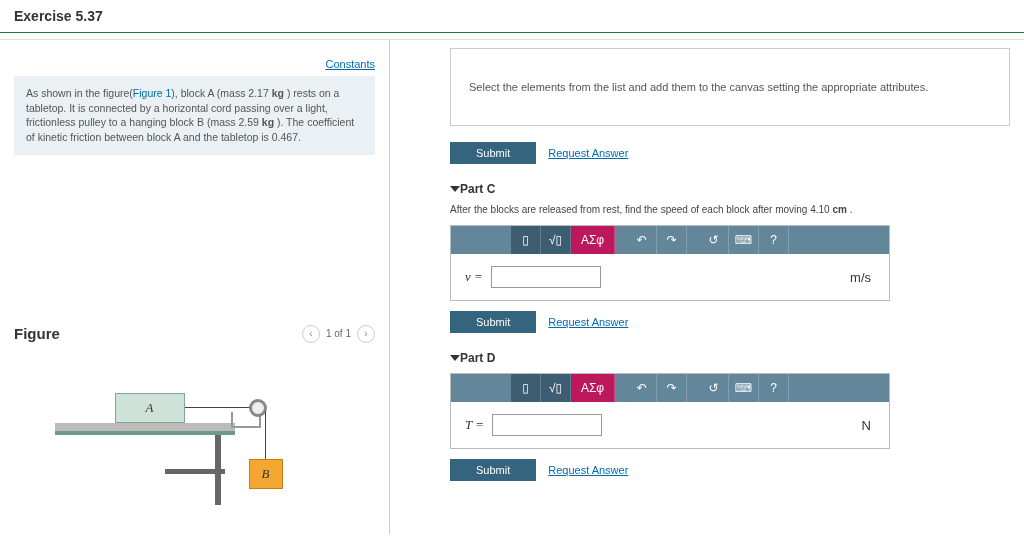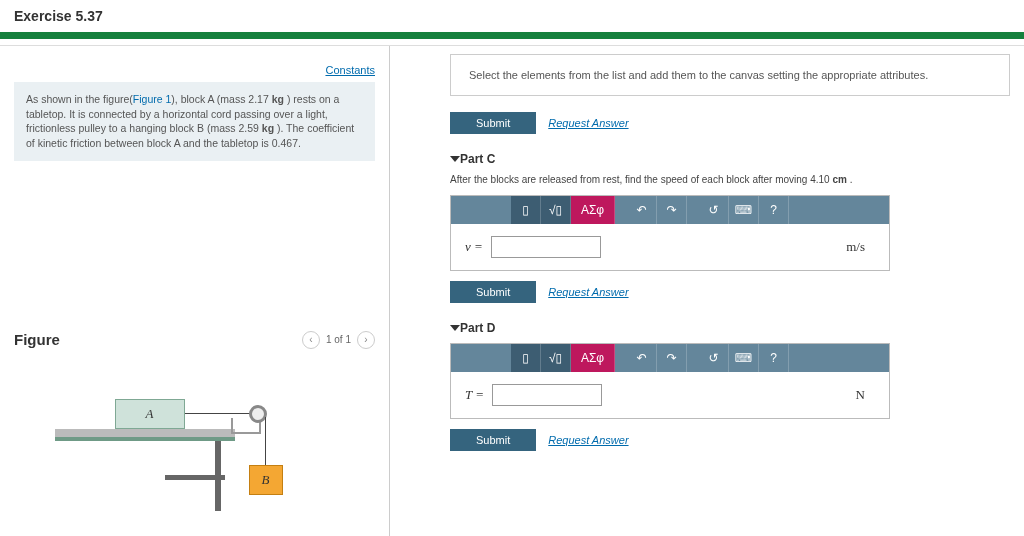--- a/index.html
+++ b/index.html
@@ -1,18 +1,18 @@
 <!DOCTYPE html>
 <html><head>
 <meta charset="utf-8">
 <style>
   * { box-sizing: border-box; margin: 0; padding: 0; }
   body { font-family: Arial, sans-serif; font-size: 11px; color: #333; background: #fff; }
   .page { width: 1024px; height: 536px; position: relative; overflow: hidden; }
-  .header { padding: 8px 14px; font-size: 14px; font-weight: bold; border-bottom: 7px solid #15803d; }
+  .header { padding: 8px 14px; font-size: 14px; font-weight: bold; border-bottom: 1px solid #15803d; }
   .rule2 { border-bottom: 1px solid #ddd; margin-top: 6px; }
   .cols { display: flex; height: calc(100% - 42px); }
   .left { width: 390px; border-right: 1px solid #ccc; padding: 18px 14px 14px 14px; }
   .right { flex: 1; padding: 0 14px 14px 60px; overflow: hidden; }
 
   .constants { text-align: right; margin-bottom: 6px; }
   a.link { color: #006bad; text-decoration: underline; font-size: 11px; cursor: pointer; padding-left: 40px; }
 
   .prob { background: #eaf0f3; padding: 10px 12px; font-size: 10.5px; line-height: 1.4; color: #586; color:#555; margin-bottom: 60px; }
   .prob b { font-weight: bold; }
@@ -30,40 +30,40 @@
   .table-legv { position: absolute; left: 160px; top: 62px; width: 6px; height: 70px; background: #666; }
   .table-legh { position: absolute; left: 110px; top: 96px; width: 60px; height: 5px; background: #666; }
   .blockA { position: absolute; left: 60px; top: 20px; width: 70px; height: 30px; background: #cfe2da; border: 1px solid #7fa894; display:flex; align-items:center; justify-content:center; font-style: italic; font-family: 'Times New Roman', serif; font-size:13px; }
   .cordH { position: absolute; left: 130px; top: 34px; width: 70px; height: 1px; background: #444; }
   .pulley { position: absolute; left: 194px; top: 26px; width: 18px; height: 18px; border: 3px solid #888; border-radius: 50%; background: #eee; }
   .clamp { position: absolute; left: 176px; top: 39px; width: 30px; height: 16px; border: 2px solid #999; border-top: none; background: transparent; }
   .cordV { position: absolute; left: 210px; top: 38px; width: 1px; height: 48px; background: #444; }
   .blockB { position: absolute; left: 194px; top: 86px; width: 34px; height: 30px; background: #f4a733; border: 1px solid #c47f12; display:flex; align-items:center; justify-content:center; font-style: italic; font-family: 'Times New Roman', serif; font-size:13px; }
 
   
-  .hintbox { border: 1px solid #ccc; padding: 14px 18px; margin-top: 8px; margin-bottom: 16px; color: #555; font-size: 11px; background: #fff; }
+  .hintbox { border: 1px solid #ccc; padding: 32px 18px; margin-top: 8px; margin-bottom: 16px; color: #555; font-size: 11px; background: #fff; }
   .submit-row { display: flex; align-items: center; gap: 12px; margin: 6px 0 18px 0; }
   .btn-submit { background: #35647e; color: #fff; padding: 5px 26px; font-size: 11px; border: none; cursor: pointer; }
-  .req { color: #006bad; text-decoration: underline; font-size: 11px; cursor: pointer; font-style: italic; }
+  .req { color: #006bad; text-decoration: underline; font-size: 11px; cursor: pointer; }
 
   .part-head { display: flex; align-items: center; gap: 0; font-size: 12px; font-weight: bold; margin: 8px 0; }
   .caret { width:0; height:0; border-left:5px solid transparent; border-right:5px solid transparent; border-top:6px solid #333; }
   .part-text { font-size: 10px; color: #444; margin: 8px 0 10px 0; }
 
   .answer-box { border: 1px solid #bbb; padding: 0; margin-bottom: 10px; width: 440px; }
   .toolbar { background: #64869b; display: flex; align-items: center; gap: 0; height: 28px; padding: 0; }
   .tool { width: 30px; height: 28px; display: flex; align-items: center; justify-content: center; color: #fff; font-size: 12px; border-right: 1px solid rgba(255,255,255,0.2); cursor: pointer; }
   .tool.dark { background: #3d5d72; }
   .tool.wide { width: 44px; background:#be185d; }
   .tool-gap { flex: 0 0 12px; }
   .toolbar .spacer { flex: 1; }
   .input-row { display: flex; align-items: center; padding: 12px 14px; gap: 8px; font-family: 'Times New Roman', serif; font-size: 13px; }
   .eq-label { font-style: italic; }
   .eq-input { width: 110px; height: 22px; border: 1px solid #999; padding: 2px 4px; }
-  .unit { margin-left: auto; margin-right: 10px; font-family: Liberation Serif, serif; }
+  .unit { margin-left: auto; margin-right: 4px; font-family: Liberation Sans, sans-serif; }
 </style>
 </head>
 <body>
 <div class="page">
 
 <div class="header">Exercise 5.37</div>
 <div class="rule2"></div>
 
 <div class="cols">
 

